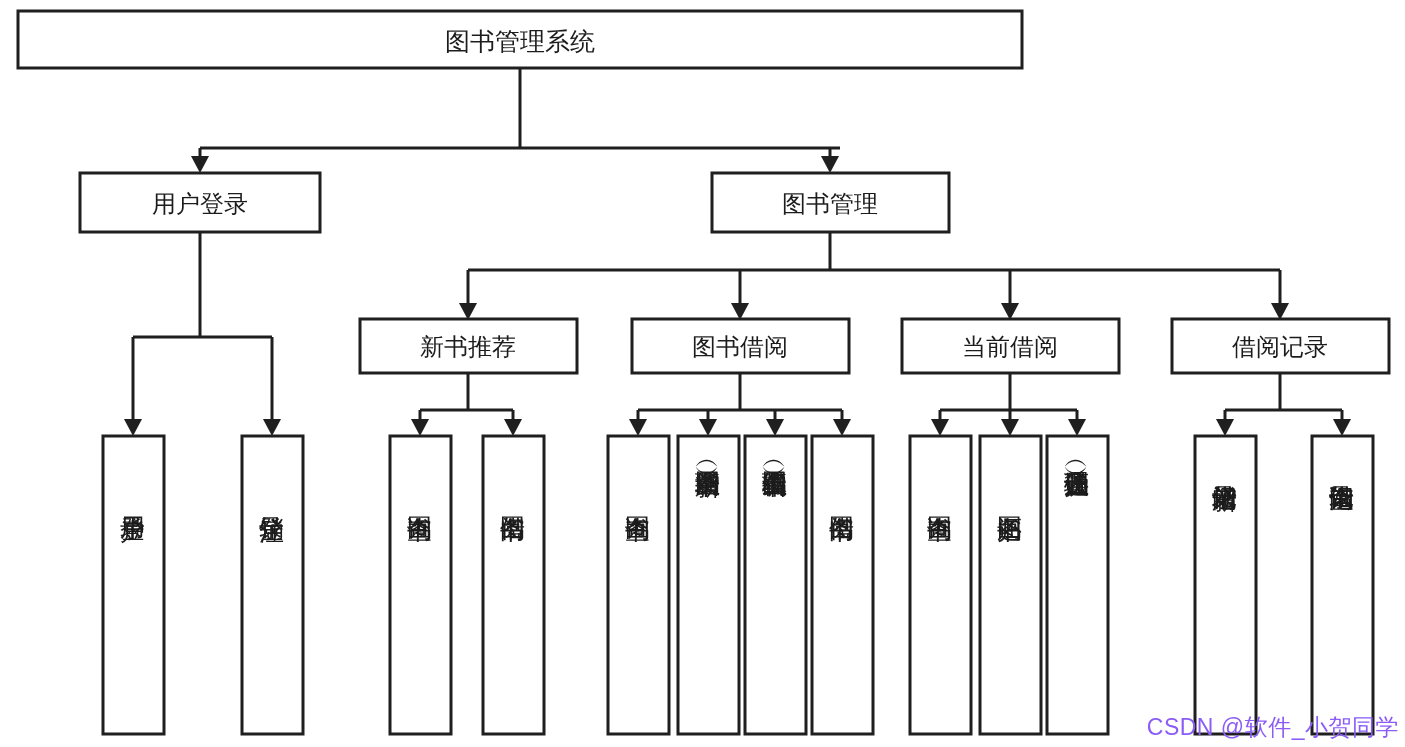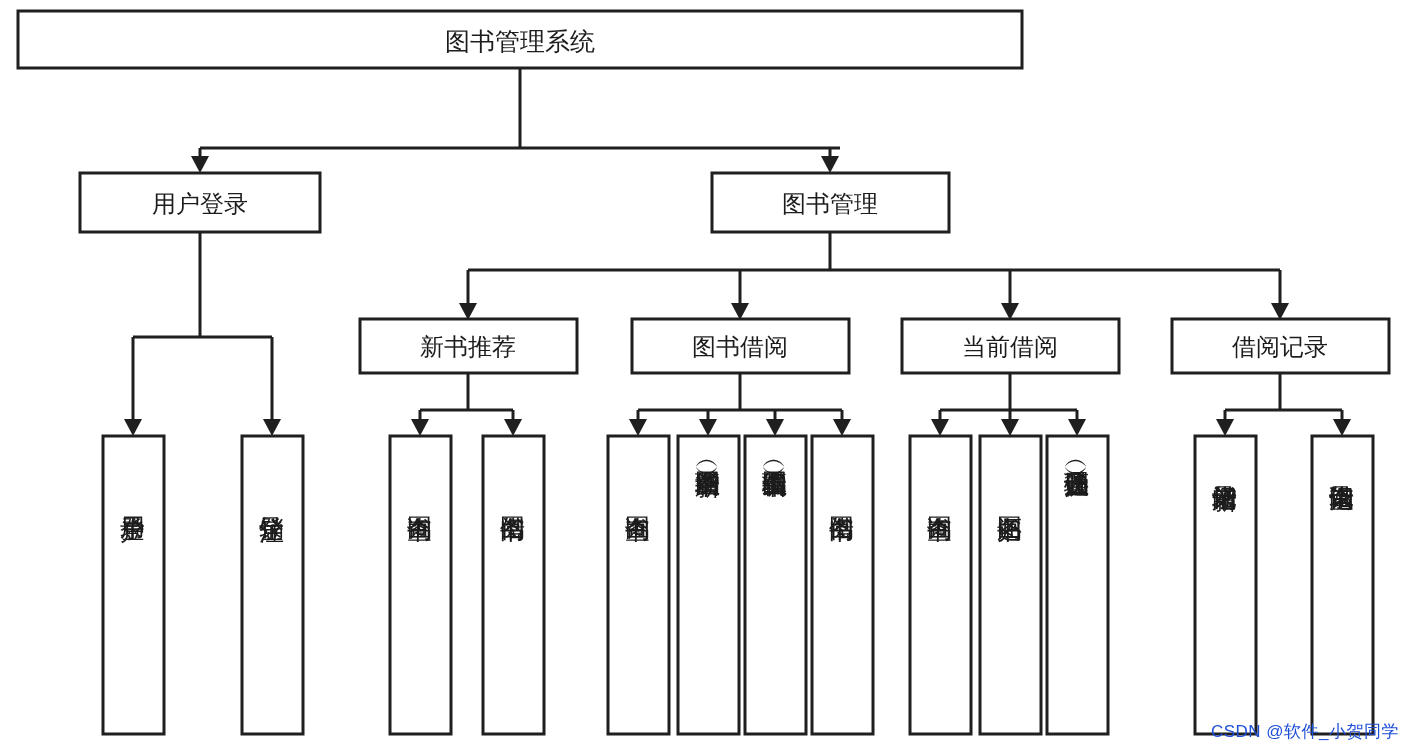--- a/index.html
+++ b/index.html
@@ -22,21 +22,21 @@
   .lbl-l3{font-size:24px;}
   .vlabel{
     font-family:"Liberation Sans","DejaVu Sans",sans-serif;
     font-size:25px;fill:#1c1c1c;
     writing-mode:vertical-rl;text-orientation:upright;
     text-anchor:middle;
   }
   .watermark{
     position:absolute;right:6px;bottom:4px;
     font-family:"Liberation Sans","DejaVu Sans",sans-serif;
-    font-size:17px;color:#1d4ed8;letter-spacing:.5px;
+    font-size:23px;color:#8b5cf6;letter-spacing:.5px;
     white-space:nowrap;pointer-events:none;
   }
 </style>
 </head>
 <body>
 
 <div id="stage">
 
   <svg id="diagram" viewBox="0 0 1405 747">
 

